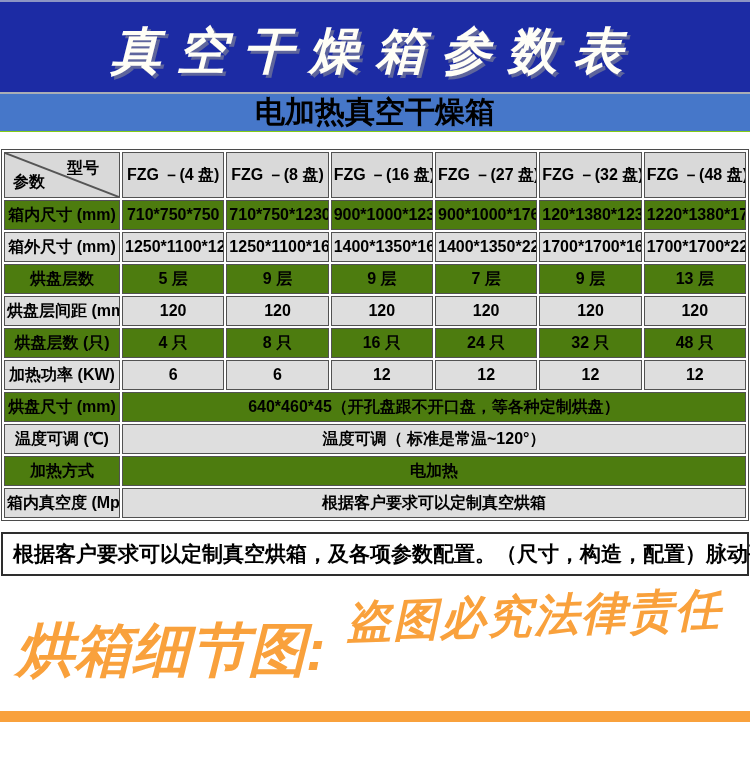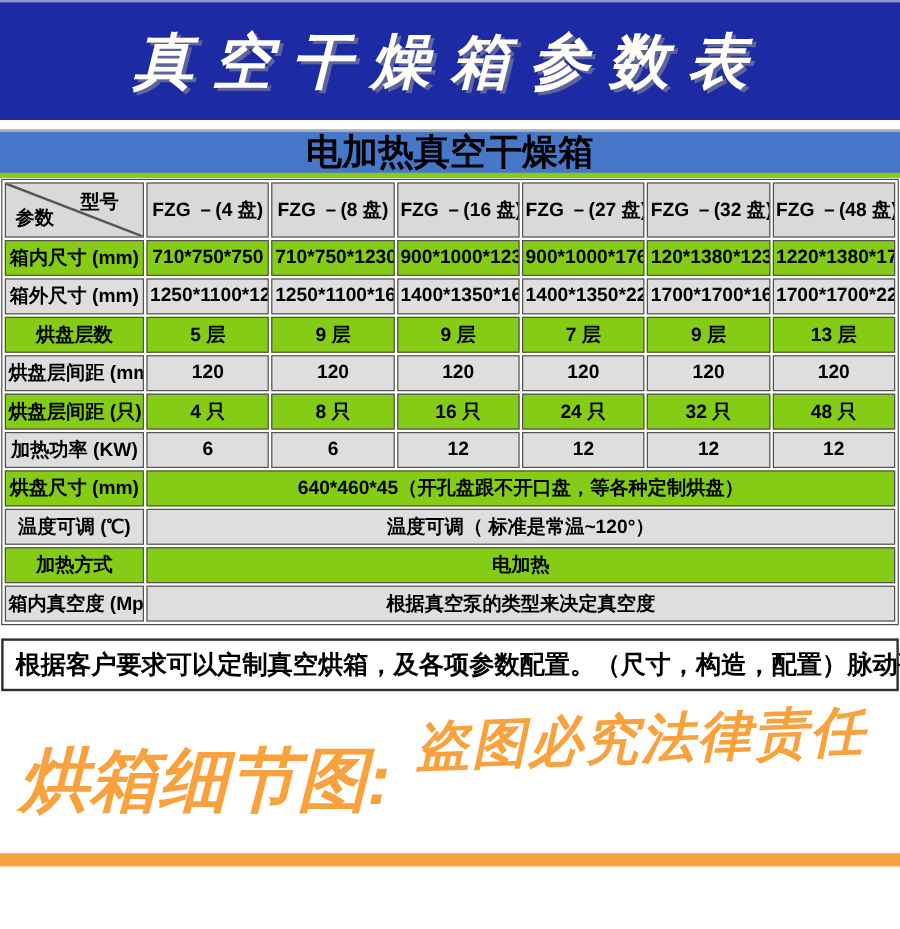--- a/index.html
+++ b/index.html
@@ -12,38 +12,38 @@
     position:absolute;top:0;left:0;width:750px;height:100px;
     background:#1c2ba4;border-top:2px solid #8d95c4;box-sizing:border-box;
     display:flex;align-items:center;justify-content:center;text-align:right;
   }
   .banner h1{
     margin:0;color:#fffef6;font-size:50px;font-weight:bold;font-style:italic;
     letter-spacing:16px;text-shadow:3px 3px 0 rgba(150,150,150,.55);white-space:nowrap;
   }
   
   .subheader{
-    position:absolute;top:108px;left:0;width:750px;height:40px;
-    background:#4677c9;border-top:2px solid #a9aeb6;border-bottom:4px solid #84cc16;
+    position:absolute;top:92px;left:0;width:750px;height:40px;
+    background:#4677c9;border-top:2px solid #a9aeb6;border-bottom:1px solid #84cc16;
     box-sizing:border-box;display:flex;align-items:center;justify-content:center;
   }
   .subheader span{font-size:30px;font-weight:bold;color:#000;}
   
   table.spec{
     position:absolute;top:149px;left:1px;width:748px;
     border-collapse:separate;border-spacing:2px;background:#ffffff;
     table-layout:fixed;border:1px solid #4b4b4b;
   }
   table.spec td{
     border:1px solid #525252;text-align:center;vertical-align:middle;
     font-weight:bold;padding:0 2px;overflow:hidden;white-space:nowrap;
   }
   tr.head td{height:44px;background:#d9d9d9;font-size:16px;}
   tr.data td{height:28px;font-size:16px;}
-  tr.light td{background:#84cc16;}
+  tr.light td{background:#4d7c0f;}
   tr.dark td{background:#dedede;}
   td.label{font-size:15px;}
   td.corner{position:relative;padding:0;}
   td.corner svg{position:absolute;top:0;left:0;width:100%;height:100%;}
   .corner-tr{position:absolute;top:5px;right:20px;font-size:16px;}
   .corner-bl{position:absolute;bottom:4px;left:8px;font-size:16px;}
   
   .note{
     position:absolute;top:532px;left:1px;width:748px;height:44px;
     border:2px solid #2e2e2e;box-sizing:border-box;background:#fff;
@@ -134,21 +134,21 @@
     <tr class="data dark">
       <td class="label">烘盘层间距 (mm)</td>
       <td>120</td>
       <td>120</td>
       <td>120</td>
       <td>120</td>
       <td>120</td>
       <td>120</td>
     </tr>
     <tr class="data light">
-      <td class="label">烘盘层间距 (只)</td>
+      <td class="label">烘盘层数 (只)</td>
       <td>4 只</td>
       <td>8 只</td>
       <td>16 只</td>
       <td>24 只</td>
       <td>32 只</td>
       <td>48 只</td>
     </tr>
     <tr class="data dark">
       <td class="label">加热功率 (KW)</td>
       <td>6</td>
@@ -166,21 +166,21 @@
     <tr class="data dark">
       <td class="label">温度可调 (℃)</td>
       <td colspan="6">温度可调（ 标准是常温~120°）</td>
     </tr>
     <tr class="data light">
       <td class="label">加热方式</td>
       <td colspan="6">电加热</td>
     </tr>
     <tr class="data dark">
       <td class="label">箱内真空度 (Mpa)</td>
-      <td colspan="6">根据真空泵的类型来决定真空度</td>
+      <td colspan="6">根据客户要求可以定制真空烘箱</td>
     </tr>
     </tbody>
   </table>
 
   <div class="note">根据客户要求可以定制真空烘箱，及各项参数配置。（尺寸，构造，配置）脉动平板配置表清咨询客服</div>
 
   <div class="detail-label">烘箱细节图:</div>
   <div class="warning">盗图必究法律责任</div>
 
   <div class="orange-stripe"></div>

